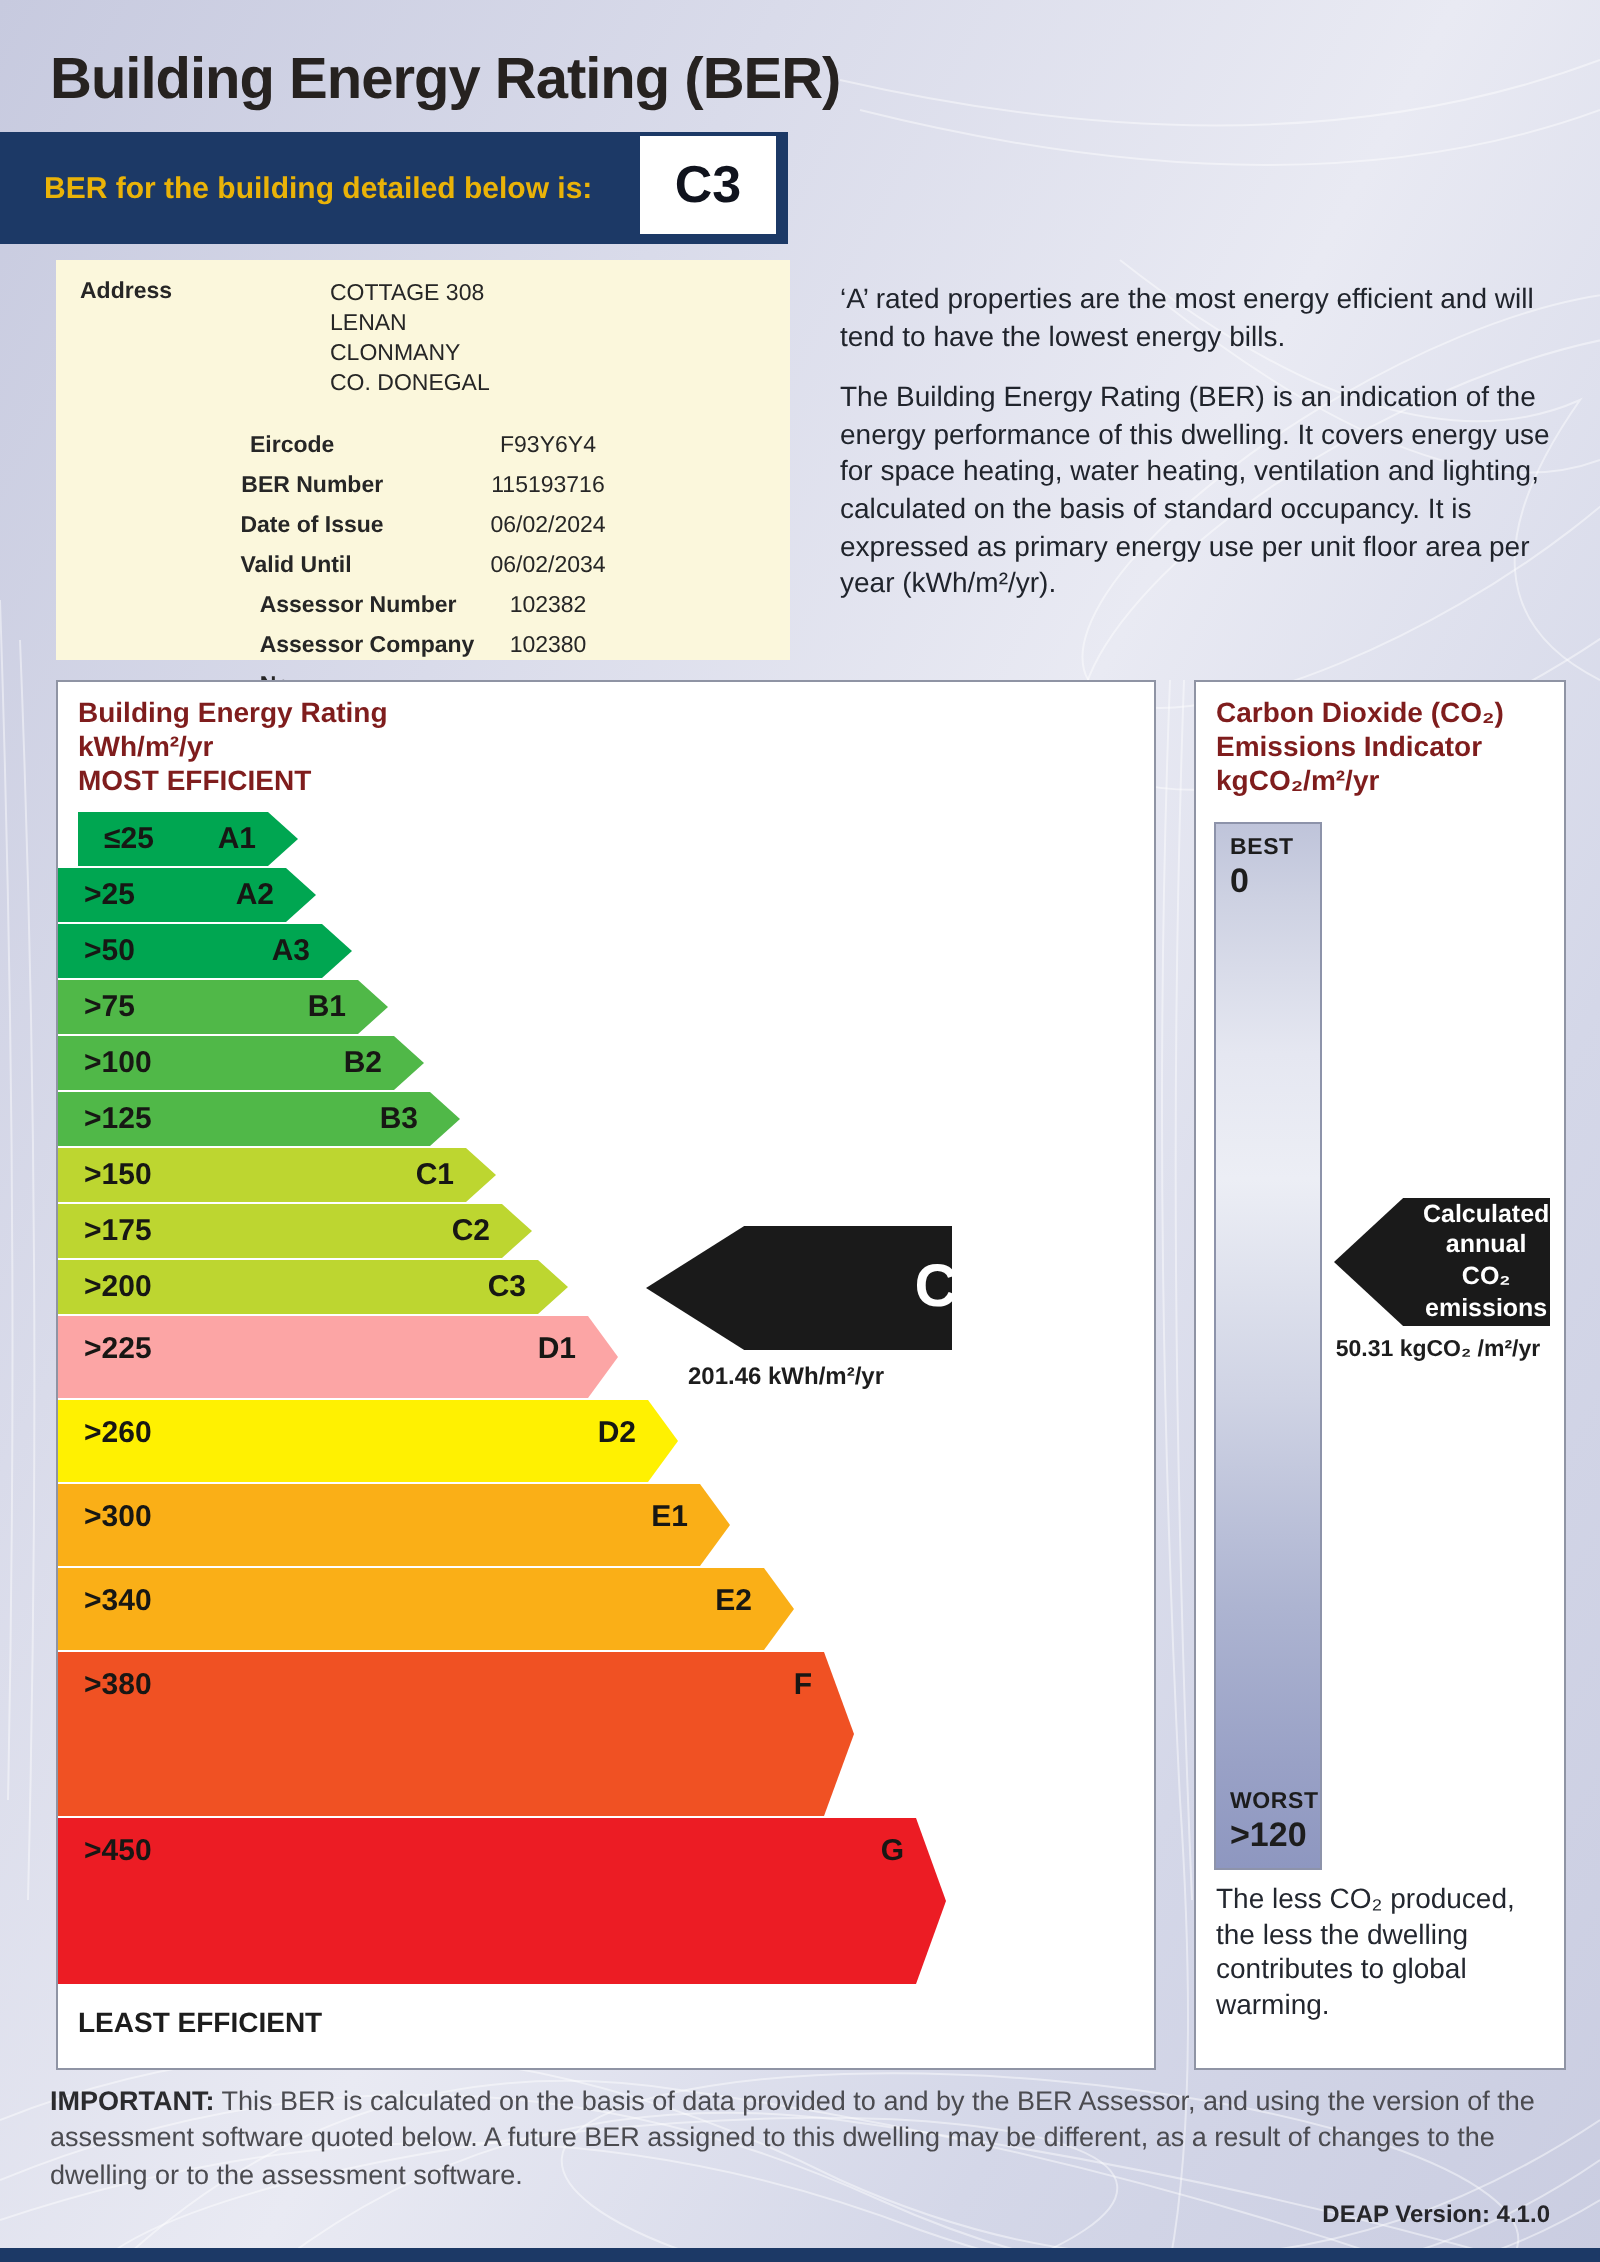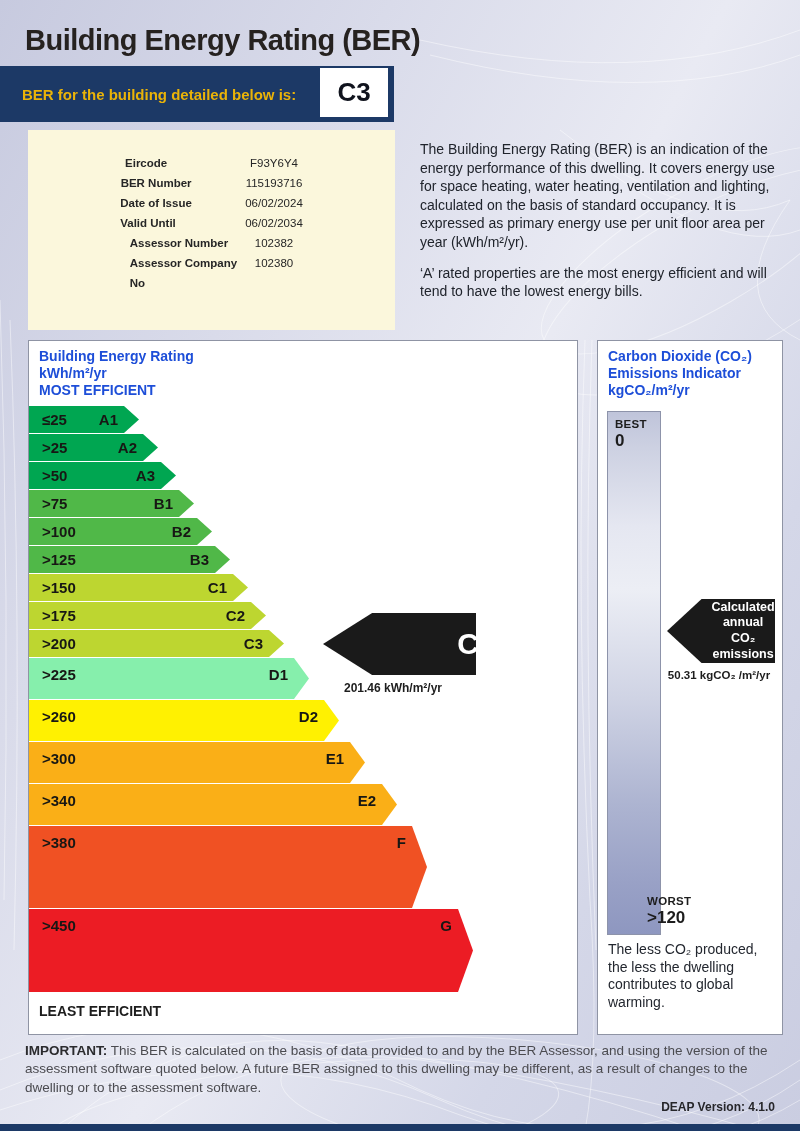--- a/index.html
+++ b/index.html
@@ -38,21 +38,21 @@
   .field-row { display:flex; line-height:20px;justify-content:center; }
   .field-row .addr-label { line-height:20px; }
 
   .intro { position:absolute; left:420px; top:140px; width:372px; color:#20242c; font-size:14px; line-height:1.33; }
   .intro p + p { margin-top:12px; }
 
   .panel { position:absolute; top:340px; background:#ffffff; border:1px solid #8f94a4; }
   .chart-panel { left:28px; width:550px; height:695px; }
   .co2-panel { left:597px; width:186px; height:695px; }
 
-  .panel-head { position:absolute; left:10px; top:7px; font-size:14px; font-weight:bold; color:#1d4ed8; line-height:17px; }
+  .panel-head { position:absolute; left:10px; top:7px; font-size:14px; font-weight:bold; color:#7f1d1d; line-height:17px; }
 
   .scale { position:absolute; left:0; top:65px; width:100%; }
   .band {
     position:relative; margin-bottom:1px; display:flex; align-items:center;
     clip-path:polygon(0 0, calc(100% - 15px) 0, 100% 50%, calc(100% - 15px) 100%, 0 100%);
     color:#171714; font-weight:bold; font-size:15px;
   }
   .band.tall { align-items:flex-start; padding-top:8px; }
   .band .range { padding-left:13px; }
   .band .grade { position:absolute; right:21px; }
@@ -67,21 +67,21 @@
   }
   .rating-arrow { left:294px; top:272px; width:99px; height:62px; font-size:30px; padding-left:28%; }
   .rating-value { position:absolute; left:288px; top:340px; width:152px; text-align:center; font-size:12px; font-weight:bold; color:#1d1d1d; }
 
   .co2-bar {
     position:absolute; left:9px; top:70px; width:54px; height:524px;
     border:1px solid #8d93aa;
     background:linear-gradient(180deg,#bfc4da 0%,#cdd1e2 7%,#e5e7f1 22%,#eceef5 34%,#cfd3e4 55%,#adb4d1 75%,#99a1c6 90%,#8e97c0 100%);
   }
   .co2-best { position:absolute; left:7px; top:6px; color:#1d1d1d; }
-  .co2-worst { position:absolute; left:7px; bottom:6px; color:#1d1d1d;margin-left:32px; }
+  .co2-worst { position:absolute; left:7px; bottom:6px; color:#1d1d1d; }
   .co2-small { font-size:11.5px; font-weight:bold; letter-spacing:0.3px; }
   .co2-big { font-size:17px; font-weight:bold; margin-top:1px; }
 
   .co2-arrow { left:69px; top:258px; width:108px; height:64px; font-size:12.5px; line-height:1.26; padding-left:24%; text-align:center; }
   .co2-value { position:absolute; left:60px; top:328px; width:122px; text-align:center; font-size:11.5px; font-weight:bold; color:#1d1d1d; }
   .co2-caption { position:absolute; left:10px; top:600px; width:168px; font-size:14px; line-height:1.26; color:#23272f; }
 
   .footer { position:absolute; left:25px; top:1042px; width:748px; font-size:13.5px; line-height:1.36; color:#4b4b50; }
   .footer b { color:#2b2b2e; }
   .deap { position:absolute; right:25px; top:1100px; font-size:12px; font-weight:bold; color:#26262a; }
@@ -115,20 +115,29 @@
   </svg>
 
   <div class="page-title">Building Energy Rating (BER)</div>
 
   <div class="banner">
     <div class="banner-label">BER for the building detailed below is:</div>
     <div class="grade-box">C3</div>
   </div>
 
   <div class="address-card">
+    <div class="addr-row">
+      <div class="addr-label">Address</div>
+      <div class="addr-lines">
+          <div>COTTAGE 308</div>
+          <div>LENAN</div>
+          <div>CLONMANY</div>
+          <div>CO. DONEGAL</div>
+        </div>
+    </div>
     <div class="fields">
         <div class="field-row">
           <div class="addr-label">Eircode</div>
           <div>F93Y6Y4</div>
         </div>
         <div class="field-row">
           <div class="addr-label">BER Number</div>
           <div>115193716</div>
         </div>
         <div class="field-row">
@@ -144,33 +153,33 @@
           <div>102382</div>
         </div>
         <div class="field-row">
           <div class="addr-label">Assessor Company No</div>
           <div>102380</div>
         </div>
       </div>
   </div>
 
   <div class="intro">
+    <p>‘A’ rated properties are the most energy efficient and will tend to have the lowest energy bills.</p>
     <p>The Building Energy Rating (BER) is an indication of the energy performance of this dwelling.  It covers energy use for space heating, water heating, ventilation and lighting, calculated on the basis of standard occupancy. It is expressed as primary energy use per unit floor area per year (kWh/m²/yr).</p>
-    <p>‘A’ rated properties are the most energy efficient and will tend to have the lowest energy bills.</p>
   </div>
 
   <div class="panel chart-panel">
     <div class="panel-head">
       <div>Building Energy Rating</div>
       <div>kWh/m²/yr</div>
       <div>MOST EFFICIENT</div>
     </div>
 
     <div class="scale">
-  <div class="band" style="width: 110px; height: 27px; background: rgb(0, 166, 81);">
+  <div class="band" style="width: 110px; height: 27px; background: rgb(0, 166, 81); margin-left: 10px;">
     <span class="range">≤25</span>
     <span class="grade">A1</span>
   </div>
 
   <div class="band" style="width: 129px; height: 27px; background: rgb(0, 166, 81);">
     <span class="range">&gt;25</span>
     <span class="grade">A2</span>
   </div>
 
   <div class="band" style="width: 147px; height: 27px; background: rgb(0, 166, 81);">
@@ -201,21 +210,21 @@
   <div class="band" style="width: 237px; height: 27px; background: rgb(189, 214, 48);">
     <span class="range">&gt;175</span>
     <span class="grade">C2</span>
   </div>
 
   <div class="band" style="width: 255px; height: 27px; background: rgb(189, 214, 48);">
     <span class="range">&gt;200</span>
     <span class="grade">C3</span>
   </div>
 
-  <div class="band tall" style="width: 280px; height: 41px; background: #86efac;">
+  <div class="band tall" style="width: 280px; height: 41px; background: #fca5a5;">
     <span class="range">&gt;225</span>
     <span class="grade">D1</span>
   </div>
 
   <div class="band tall" style="width: 310px; height: 41px; background: rgb(255, 241, 1);">
     <span class="range">&gt;260</span>
     <span class="grade">D2</span>
   </div>
 
   <div class="band tall" style="width: 336px; height: 41px; background: rgb(250, 175, 23);">

